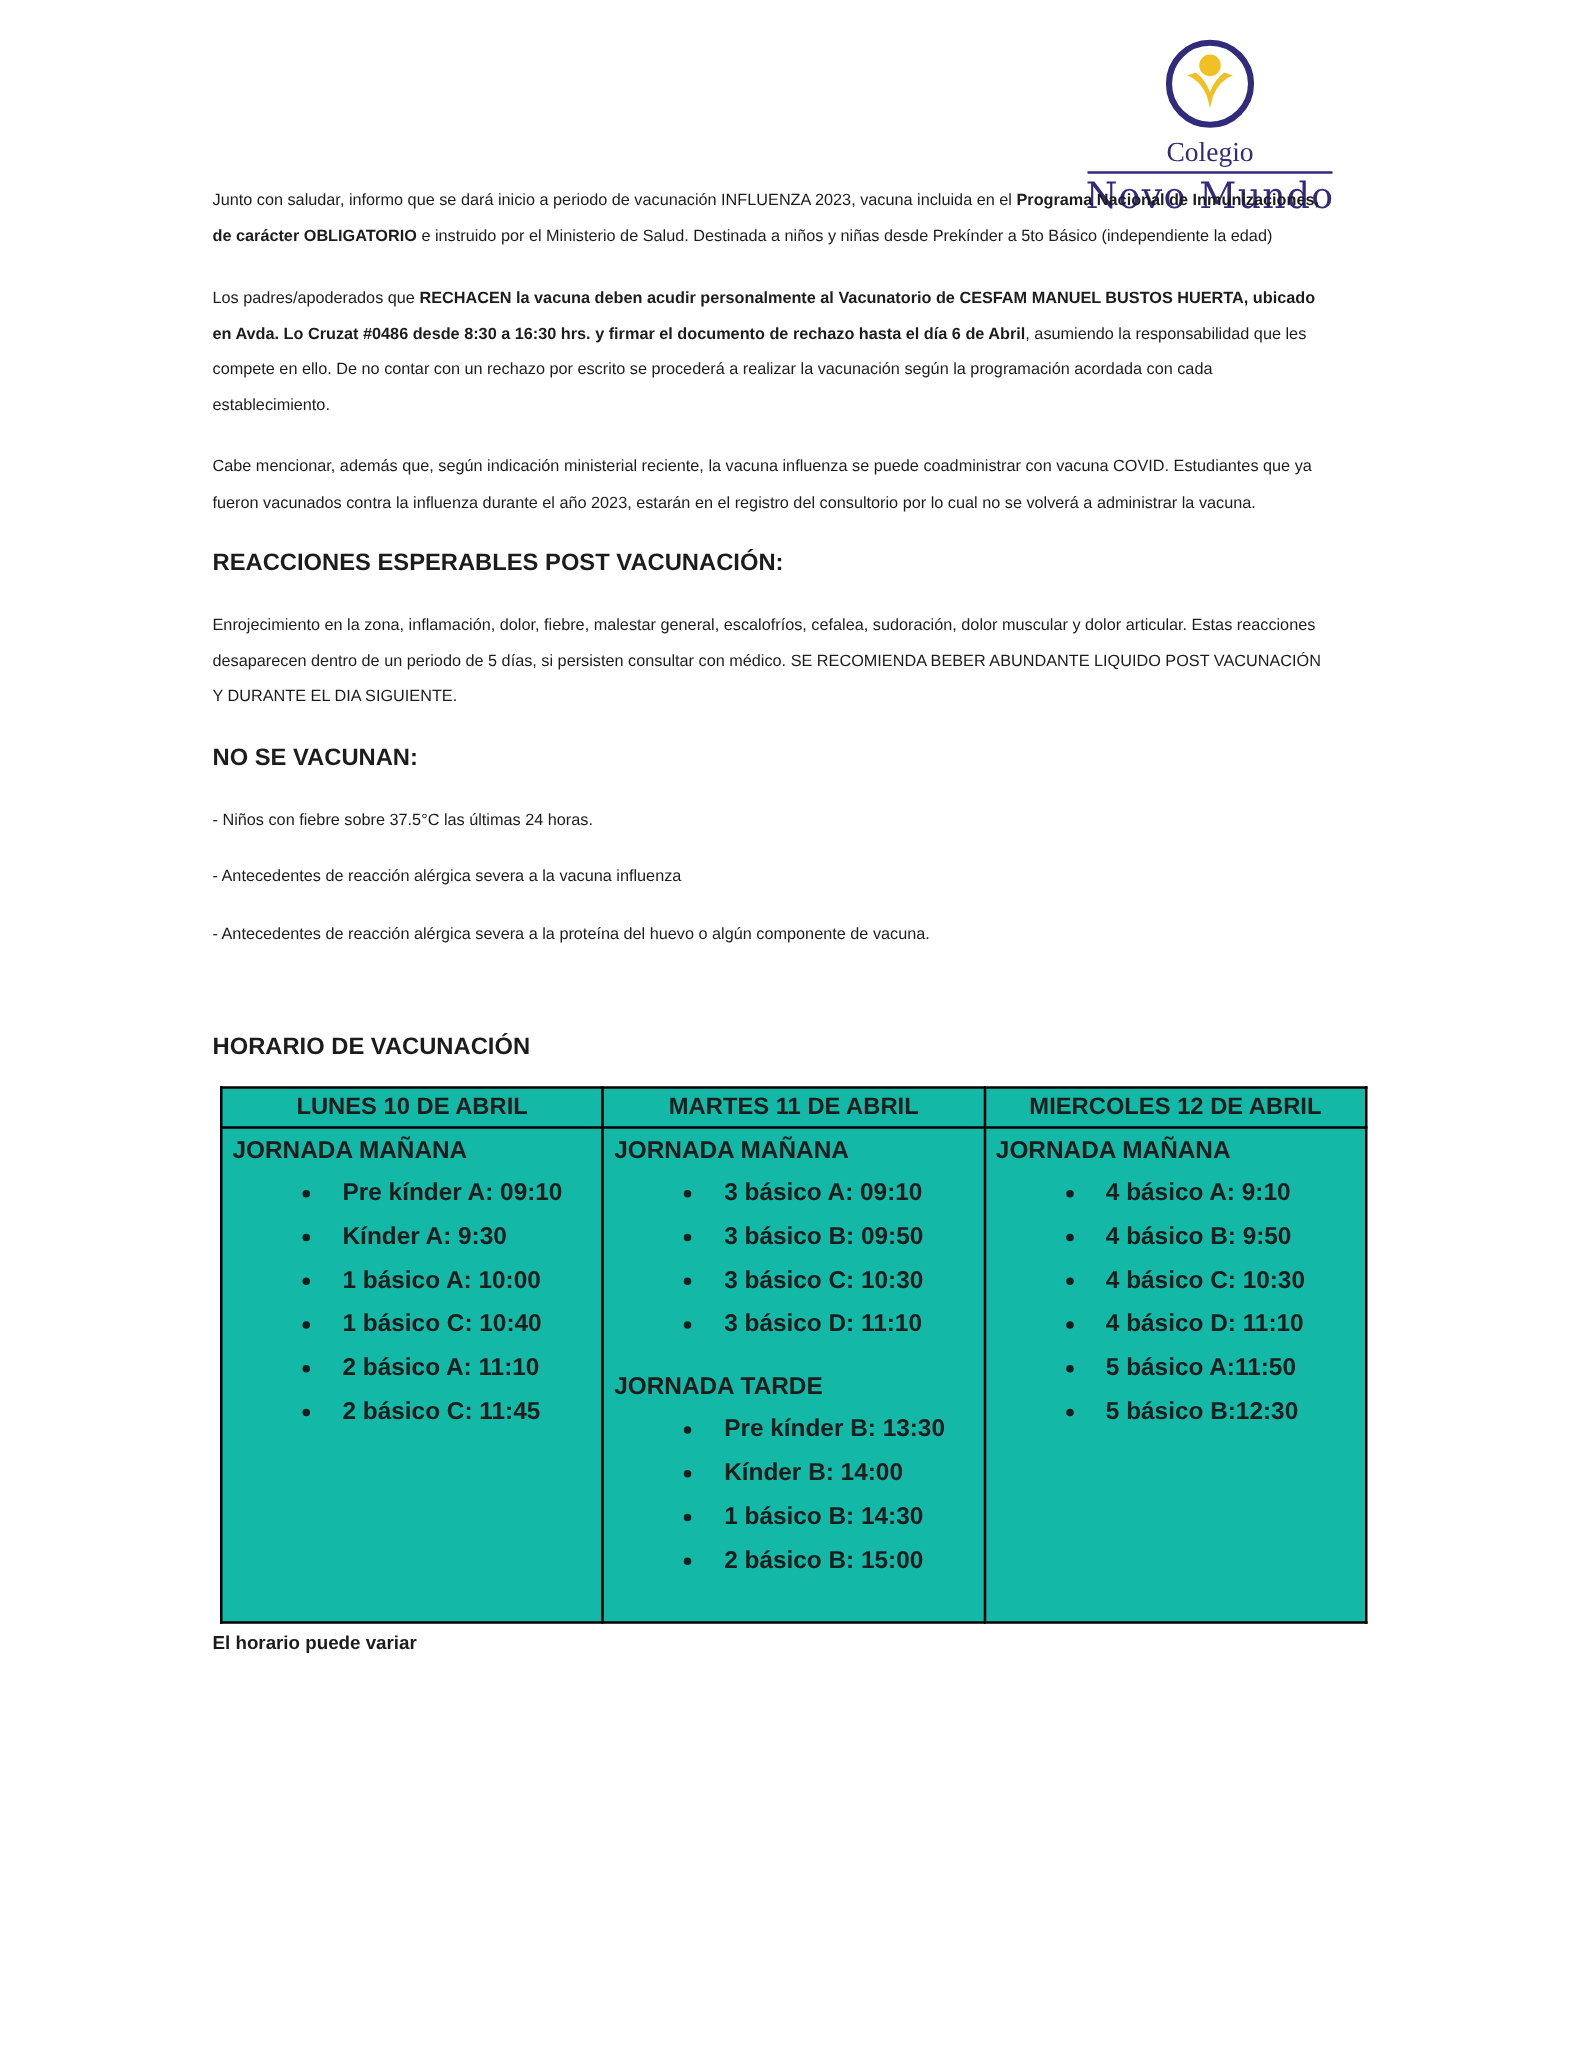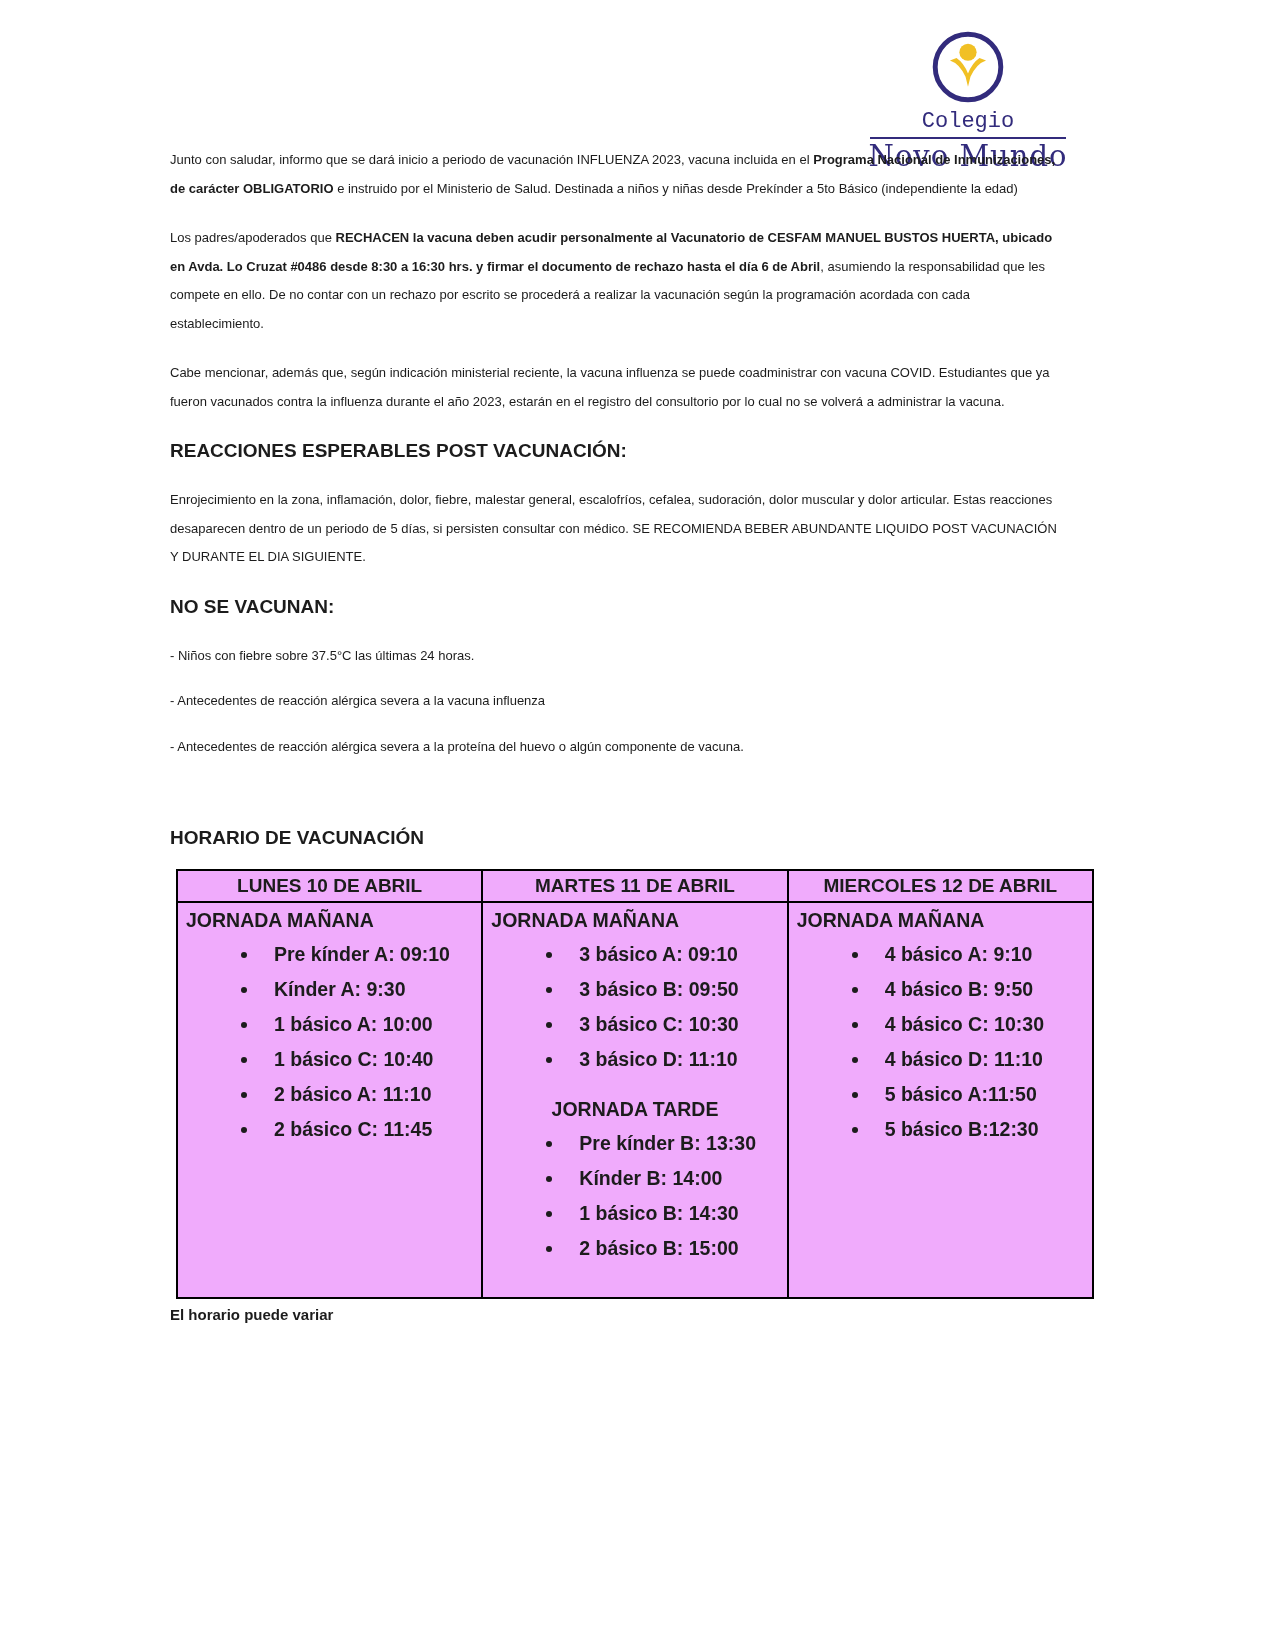--- a/index.html
+++ b/index.html
@@ -22,21 +22,21 @@
     top: 26px;
     left: 868px;
     width: 200px;
     text-align: center;
   }
   .logo-mark {
     display: block;
     margin: 0 auto;
   }
   .logo-colegio {
-    font-family: Liberation Mono, monospace;
+    font-family: Liberation Serif, serif;
     font-size: 22px;
     color: #322b7c;
     margin-top: 2px;
     line-height: 24px;
   }
   .logo-rule {
     border: none;
     border-top: 2.5px solid #322b7c;
     width: 196px;
     margin: 3px auto 0 auto;
@@ -84,39 +84,39 @@
   }
   table.schedule-table {
     border-collapse: collapse;
     width: 918px;
     table-layout: fixed;
     margin-left: 6px;
   }
   table.schedule-table th,
   table.schedule-table td {
     border: 2.5px solid #000000;
-    background: #f0abfc;
+    background: #14b8a6;
   }
   table.schedule-table th {
     font-size: 19px;
     font-weight: 700;
     text-align: center;
     padding: 4px 2px;
   }
   table.schedule-table td {
     vertical-align: top;
     padding: 3px 8px 28px 8px;
     height: 316px;
   }
   .jornada-label {
     font-size: 19.5px;
     font-weight: 700;
     line-height: 28px;
   }
-  .jornada-label.later { margin-top: 22px; text-align: center; }
+  .jornada-label.later { margin-top: 22px; }
   ul.slot-list {
     margin: 6px 0 0 0;
     padding-left: 74px;
     list-style-type: disc;
   }
   ul.slot-list li {
     font-size: 19.5px;
     font-weight: 700;
     line-height: 28px;
     margin-bottom: 7px;

